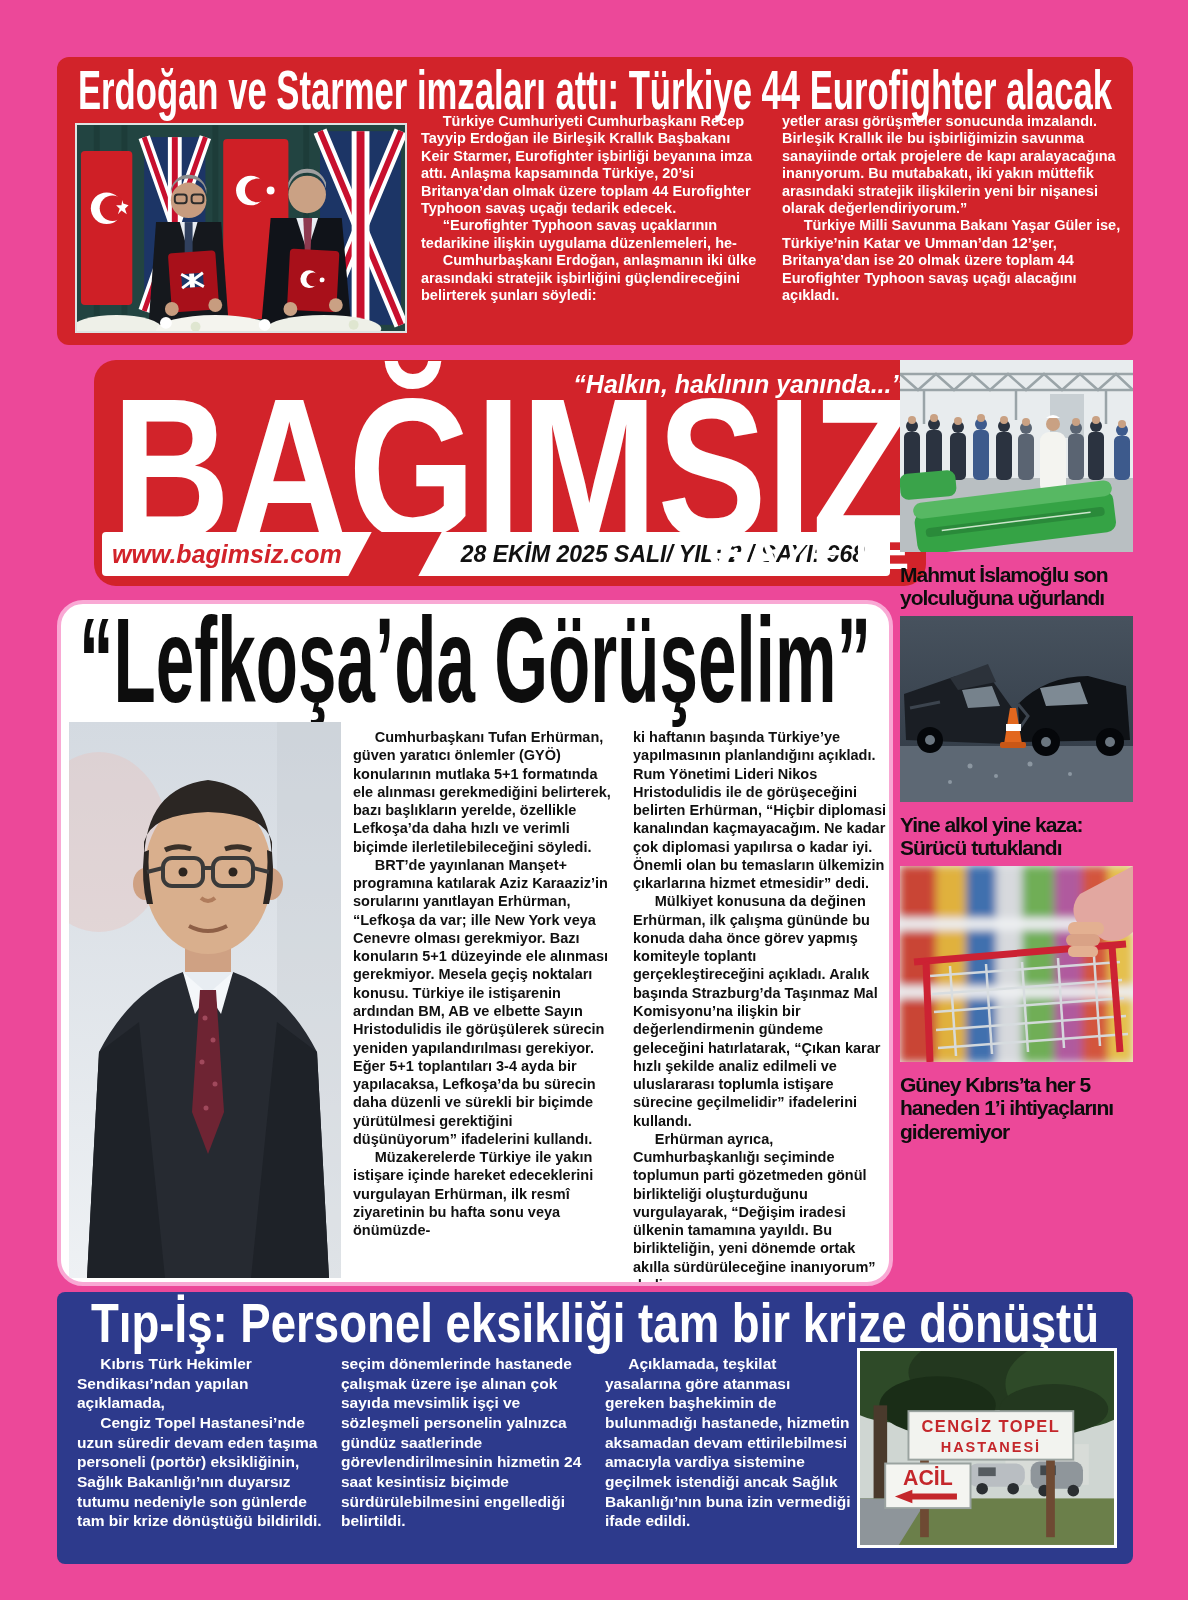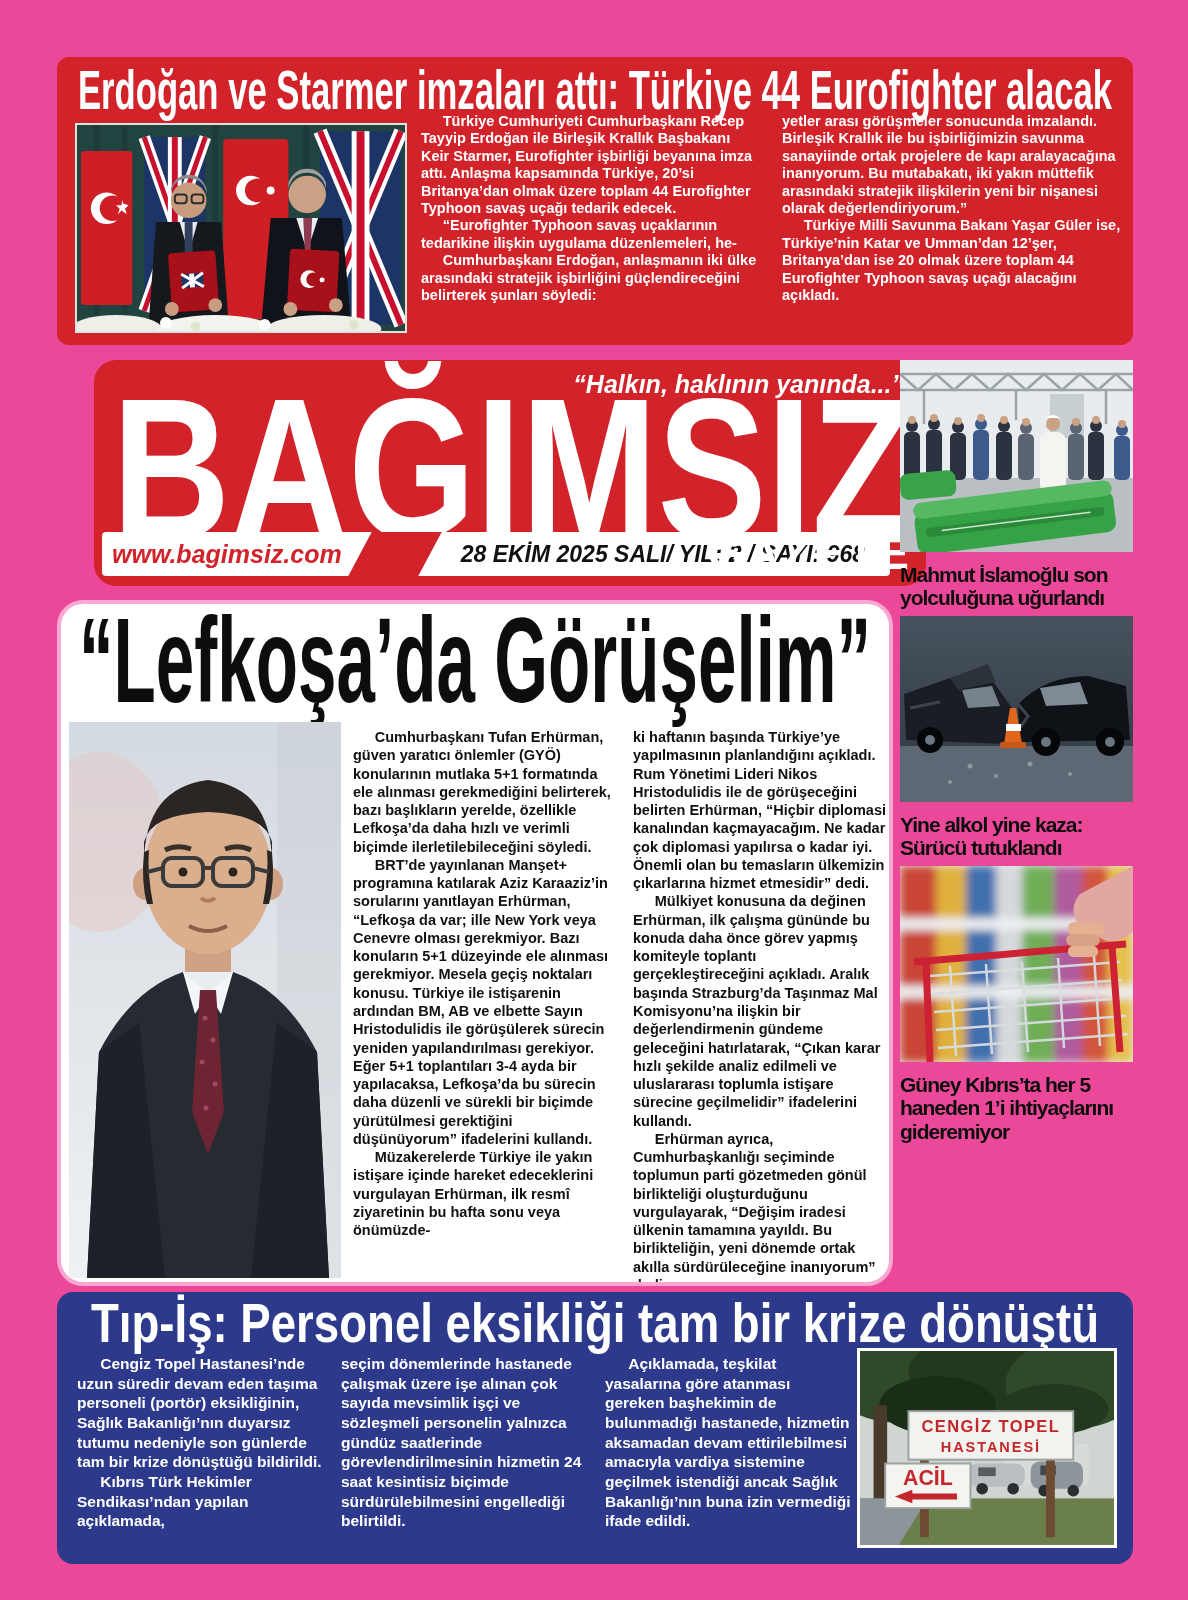--- a/index.html
+++ b/index.html
@@ -56,21 +56,21 @@
   
   .sidebar { position:absolute; left:900px; top:360px; width:233px; }
   .side-photo { width:233px; display:block; }
   .side-headline {
     color:#0d0d0d; font-size:21px; font-weight:700; line-height:1.1;
     letter-spacing:-1px; margin:7px 0 7px 0;
   }
   
   .bottom-box {
     position:absolute; left:57px; top:1292px; width:1076px; height:272px;
-    background:#2d3a8c; border-radius:16px;
+    background:#2d3a8c; border-radius:8px;
   }
   .bottom-box .headline-svg { position:absolute; left:8px; top:2px; width:1060px; height:62px; overflow:visible; }
   .bottom-cols { position:absolute; left:20px; top:62px; width:776px; display:flex; gap:16px; }
   .bottom-cols .col { width:248px; color:#ffffff; font-size:15.5px; font-weight:700; line-height:1.27; }
   .hospital-photo {
     position:absolute; right:16px; top:56px; width:260px; height:200px;
     border:3px solid #ffffff;
   }
 </style>
 </head>
@@ -421,22 +421,22 @@
     <h3 class="side-headline">Güney Kıbrıs’ta her 5 haneden 1’i ihtiyaçlarını gideremiyor</h3>
   </aside>
 
   <section class="bottom-box">
     <svg class="headline-svg" viewBox="0 0 1060 62">
       <text x="530" y="48" text-anchor="middle" textLength="1008" lengthAdjust="spacingAndGlyphs" font-family="Liberation Sans, sans-serif" font-size="56" font-weight="bold" fill="#ffffff">Tıp-İş: Personel eksikliği tam bir krize dönüştü</text>
     </svg>
 
     <div class="bottom-cols">
       <div class="col">
+        <p class="ind">Kıbrıs Türk Hekimler Sendikası’ndan yapılan açıklamada,</p>
         <p class="ind">Cengiz Topel Hastanesi’nde uzun süredir devam eden taşıma personeli (portör) eksikliğinin, Sağlık Bakanlığı’nın duyarsız tutumu nedeniyle son günlerde tam bir krize dönüştüğü bildirildi.</p>
-        <p class="ind">Kıbrıs Türk Hekimler Sendikası’ndan yapılan açıklamada,</p>
       </div>
       <div class="col">
         <p class="cont">seçim dönemlerinde hastanede çalışmak üzere işe alınan çok sayıda mevsimlik işçi ve sözleşmeli personelin yalnızca gündüz saatlerinde görevlendirilmesinin hizmetin 24 saat kesintisiz biçimde sürdürülebilmesini engellediği belirtildi.</p>
       </div>
       <div class="col">
         <p class="ind">Açıklamada, teşkilat yasalarına göre atanması gereken başhekimin de bulunmadığı hastanede, hizmetin aksamadan devam ettirilebilmesi amacıyla vardiya sistemine geçilmek istendiği ancak Sağlık Bakanlığı’nın buna izin vermediği ifade edildi.</p>
       </div>
     </div>
 
     <div class="hospital-photo photo-frame">

